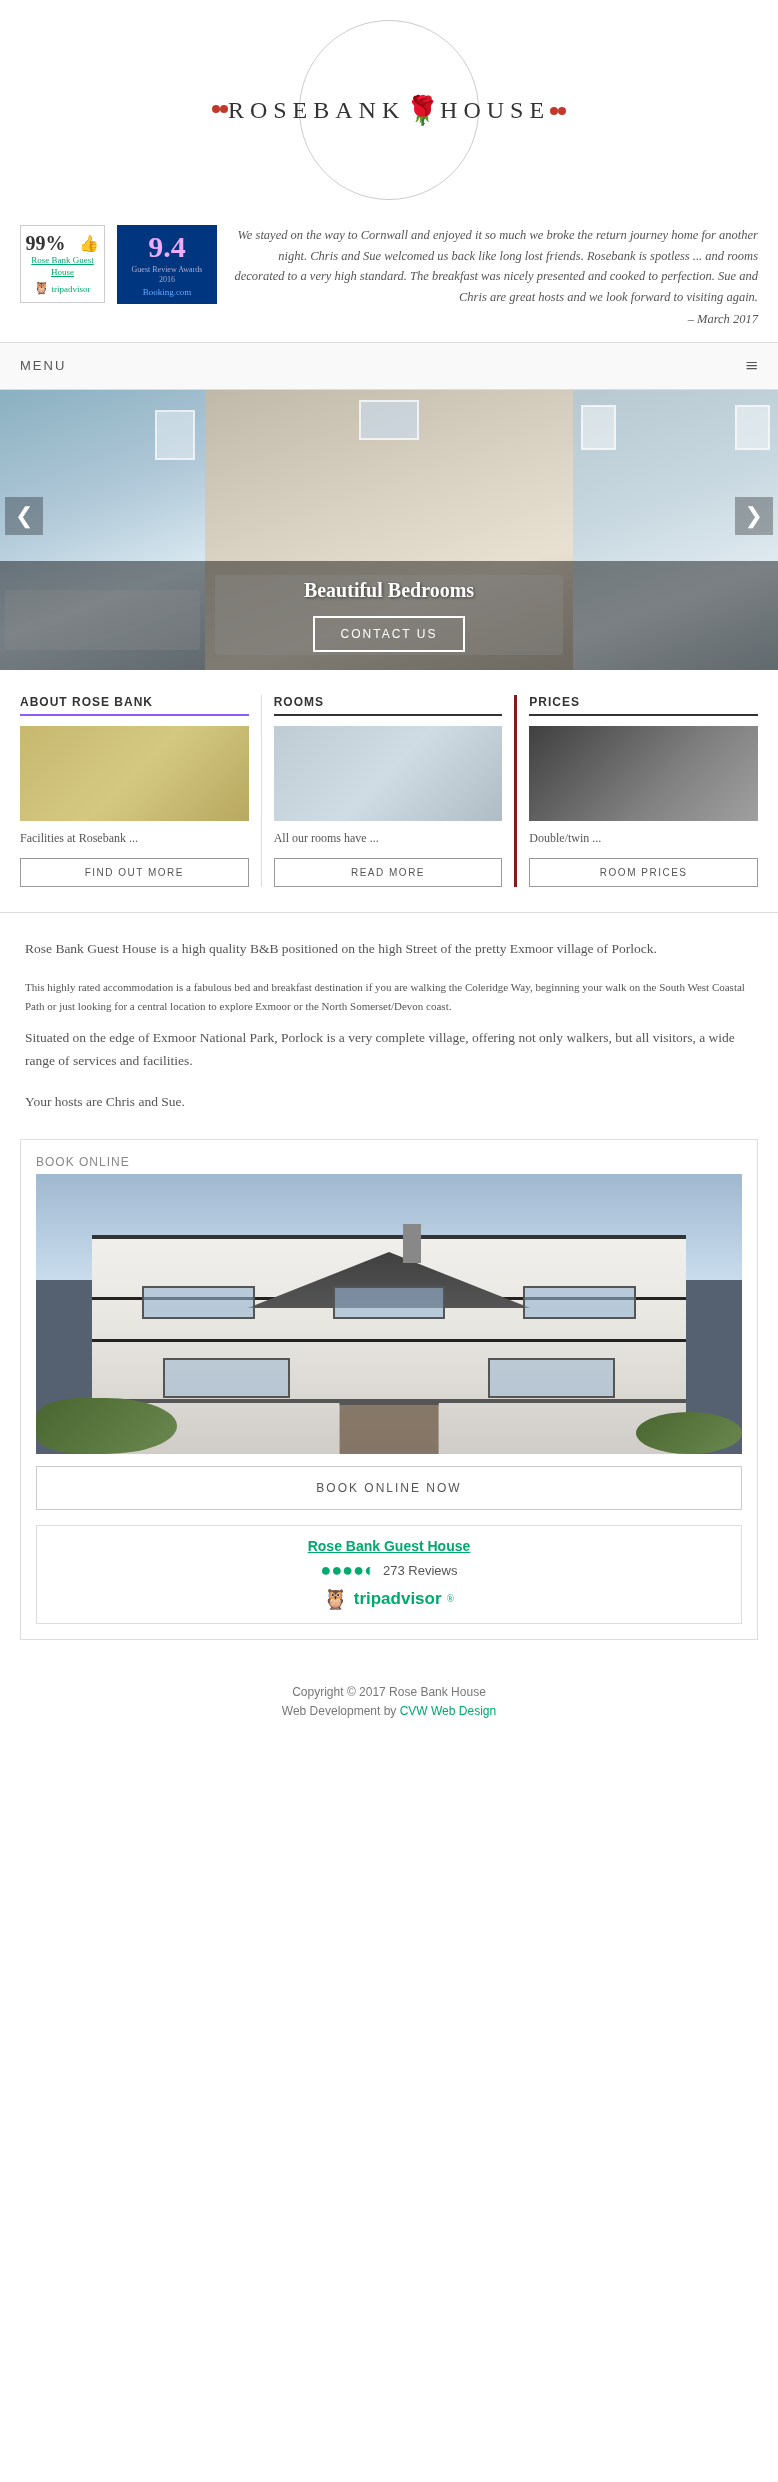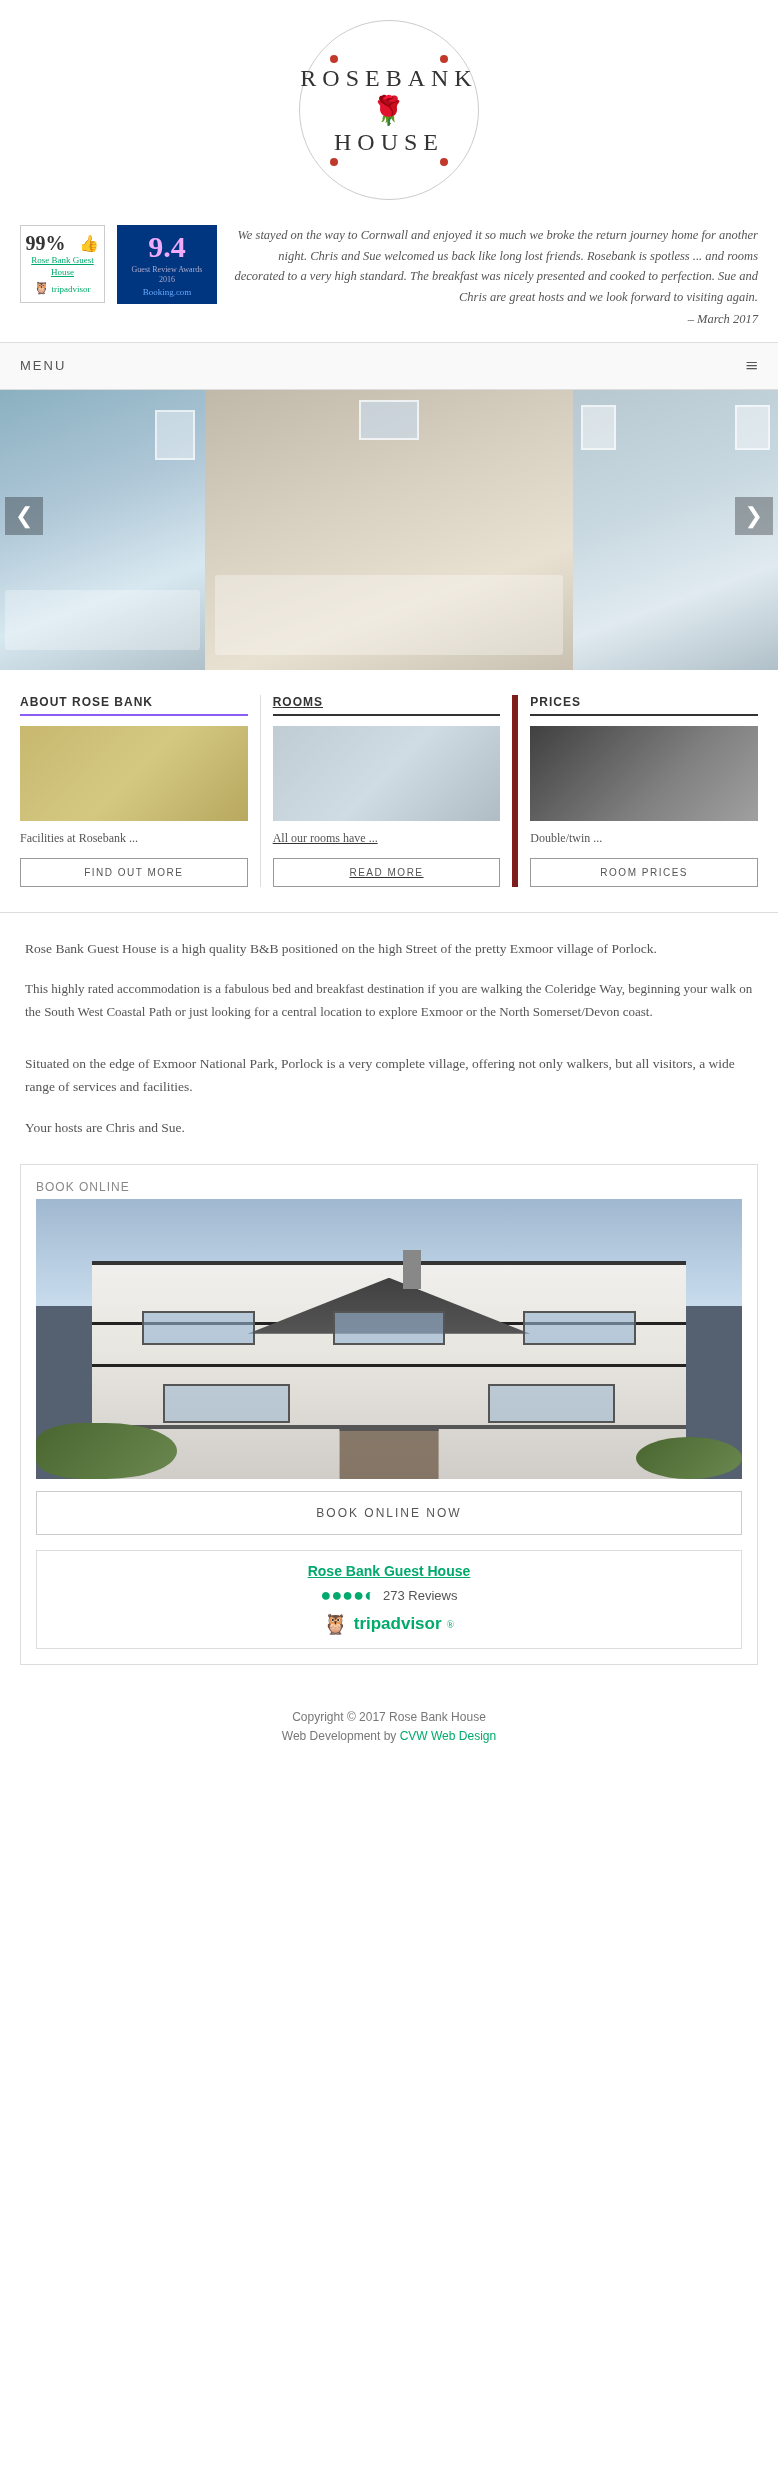--- a/index.html
+++ b/index.html
@@ -3,21 +3,21 @@
   <meta charset="utf-8">
   <style>
     * { box-sizing: border-box; margin: 0; padding: 0; }
     body { font-family: Georgia, 'Times New Roman', serif; background: #fff; color: #333; max-width: 778px; margin: 0 auto; }
     .bed-left { background: linear-gradient(160deg, #8ab0c0 0%, #b0c8d8 30%, #d8e8f0 60%, #b0c0c8 100%); }
   </style>
 </head>
 <body>
 
 <div style="text-align:center; padding:20px 10px 10px;">
-  <div style="width:180px; height:180px; border-radius:50%; border:1.5px solid #ccc; display:flex; flex-direction:column; align-items:center; justify-content:center; margin:0 auto; padding:15px;">
+  <div style="width:180px; height:180px; border-radius:50%; border:1.5px solid #ccc; display:flex; flex-direction:row; align-items:center; justify-content:center; margin:0 auto; padding:15px;">
     <div style="display:flex; justify-content:space-between; width:80%; align-items:center; margin-bottom:2px;">
       <span style="width:8px;height:8px;border-radius:50%;background:#c0392b;display:inline-block;"></span>
       <span style="width:8px;height:8px;border-radius:50%;background:#c0392b;display:inline-block;"></span>
     </div>
     <div style="font-size:24px; letter-spacing:6px; color:#333; font-family:Georgia,serif; font-weight:normal;">ROSEBANK</div>
     <div style="font-size:28px; margin:2px 0;">🌹</div>
     <div style="font-size:24px; letter-spacing:6px; color:#333; font-family:Georgia,serif; font-weight:normal;">HOUSE</div>
     <div style="display:flex; justify-content:space-between; width:80%; align-items:center; margin-top:2px;">
       <span style="width:8px;height:8px;border-radius:50%;background:#c0392b;display:inline-block;"></span>
       <span style="width:8px;height:8px;border-radius:50%;background:#c0392b;display:inline-block;"></span>
@@ -70,52 +70,56 @@
 
       <div style="position:absolute;bottom:15px;left:10px;right:10px;height:80px;background:rgba(255,255,255,0.35);border-radius:3px;"></div>
     </div>
     <div style="flex:1; background:linear-gradient(160deg,#b8c8d0,#c8d8e0 40%,#e0eaf0 70%,#b0c0c8); position:relative;">
 
       <div style="position:absolute;top:15px;left:8px;width:35px;height:45px;background:rgba(255,255,255,0.45);border:2px solid rgba(255,255,255,0.6);"></div>
       <div style="position:absolute;top:15px;right:8px;width:35px;height:45px;background:rgba(255,255,255,0.45);border:2px solid rgba(255,255,255,0.6);"></div>
     </div>
   </div>
 
+  <div style="position:absolute;bottom:0;left:0;right:0;background:rgba(0,0,0,0.45);padding:18px;text-align:center;">
+    <div style="color:white;font-size:20px;font-weight:bold;margin-bottom:14px;text-shadow:1px 1px 3px rgba(0,0,0,0.5);font-family:Georgia,serif;">Beautiful Bedrooms</div>
+    <button style="border:2px solid white;color:white;padding:9px 26px;font-size:12px;letter-spacing:2px;cursor:pointer;background:transparent;font-family:Arial,sans-serif;">CONTACT US</button>
+  </div>
 
   <button style="position:absolute;top:45%;transform:translateY(-50%);left:5px;color:white;font-size:22px;cursor:pointer;background:rgba(0,0,0,0.3);border:none;padding:6px 10px;">❮</button>
   <button style="position:absolute;top:45%;transform:translateY(-50%);right:5px;color:white;font-size:22px;cursor:pointer;background:rgba(0,0,0,0.3);border:none;padding:6px 10px;">❯</button>
 </div>
 
 <div style="display:flex; gap:0; padding:25px 20px; border-bottom:1px solid #ddd;">
 
   <div style="flex:1; padding:0 12px 0 0; border-right:1px solid #ddd;">
     <div style="font-size:12px;letter-spacing:1px;color:#333;margin-bottom:10px;font-family:Arial,sans-serif;font-weight:bold;border-bottom:2px solid #8b5cf6;padding-bottom:5px;">ABOUT ROSE BANK</div>
     <div style="width:100%;height:95px;margin-bottom:10px;background:linear-gradient(135deg,#c8b870,#d4c880 50%,#b8a860);overflow:hidden;"></div>
     <div style="font-size:12px;color:#555;margin-bottom:12px;">Facilities at Rosebank ...</div>
     <button style="display:block;width:100%;border:1px solid #999;color:#555;padding:8px 5px;font-size:10px;letter-spacing:1.5px;cursor:pointer;background:transparent;font-family:Arial,sans-serif;text-align:center;">FIND OUT MORE</button>
   </div>
 
-  <div style="flex:1; padding:0 12px; border-right:6px solid #7f1d1d;text-decoration:underline;">
+  <div style="flex:1; padding:0 12px; border-right:3px solid #7f1d1d;">
     <div style="font-size:12px;letter-spacing:1px;color:#333;margin-bottom:10px;font-family:Arial,sans-serif;font-weight:bold;border-bottom:2px solid #333;padding-bottom:5px;">ROOMS</div>
     <div style="width:100%;height:95px;margin-bottom:10px;background:linear-gradient(135deg,#c0ccd4,#d0dce4 50%,#b0bcc4);"></div>
     <div style="font-size:12px;color:#555;margin-bottom:12px;">All our rooms have ...</div>
     <button style="display:block;width:100%;border:1px solid #999;color:#555;padding:8px 5px;font-size:10px;letter-spacing:1.5px;cursor:pointer;background:transparent;font-family:Arial,sans-serif;text-align:center;">READ MORE</button>
   </div>
 
   <div style="flex:1; padding:0 0 0 12px;">
     <div style="font-size:12px;letter-spacing:1px;color:#333;margin-bottom:10px;font-family:Arial,sans-serif;font-weight:bold;border-bottom:2px solid #333;padding-bottom:5px;">PRICES</div>
     <div style="width:100%;height:95px;margin-bottom:10px;background:linear-gradient(135deg,#404040,#606060 30%,#808080 60%,#a0a0a0);"></div>
     <div style="font-size:12px;color:#555;margin-bottom:12px;">Double/twin ...</div>
     <button style="display:block;width:100%;border:1px solid #999;color:#555;padding:8px 5px;font-size:10px;letter-spacing:1.5px;cursor:pointer;background:transparent;font-family:Arial,sans-serif;text-align:center;">ROOM PRICES</button>
   </div>
 </div>
 
 <div style="padding:25px 25px;">
   <p style="font-size:13.5px;color:#555;line-height:1.7;margin-bottom:18px;">Rose Bank Guest House is a high quality B&amp;B positioned on the high Street of the pretty Exmoor village of Porlock.</p>
-  <p style="font-size:13px;color:#555;line-height:1.7;margin-bottom:30px;">This highly rated accommodation is a fabulous bed and breakfast destination if you are walking the Coleridge Way, beginning your walk on the South West Coastal Path or just looking for a central location to explore Exmoor or the North Somerset/Devon coast.</p>
+  <p style="font-size:11px;color:#555;line-height:1.7;margin-bottom:11px;">This highly rated accommodation is a fabulous bed and breakfast destination if you are walking the Coleridge Way, beginning your walk on the South West Coastal Path or just looking for a central location to explore Exmoor or the North Somerset/Devon coast.</p>
   <p style="font-size:13.5px;color:#555;line-height:1.7;margin-bottom:18px;">Situated on the edge of Exmoor National Park, Porlock is a very complete village, offering not only walkers, but all visitors, a wide range of services and facilities.</p>
   <p style="font-size:13.5px;color:#555;line-height:1.7;">Your hosts are Chris and Sue.</p>
 </div>
 
 <div style="border:1px solid #ddd; margin:0 20px 20px; padding:15px;">
   <div style="font-size:12px;letter-spacing:1px;color:#888;margin-bottom:5px;font-family:Arial,sans-serif;">BOOK ONLINE</div>
 
   <div style="width:100%;height:280px;margin-bottom:12px;position:relative;overflow:hidden;background:#556070;">
 
     <div style="position:absolute;top:0;left:0;right:0;height:38%;background:linear-gradient(180deg,#a0b8d0,#c8dced);"></div>

